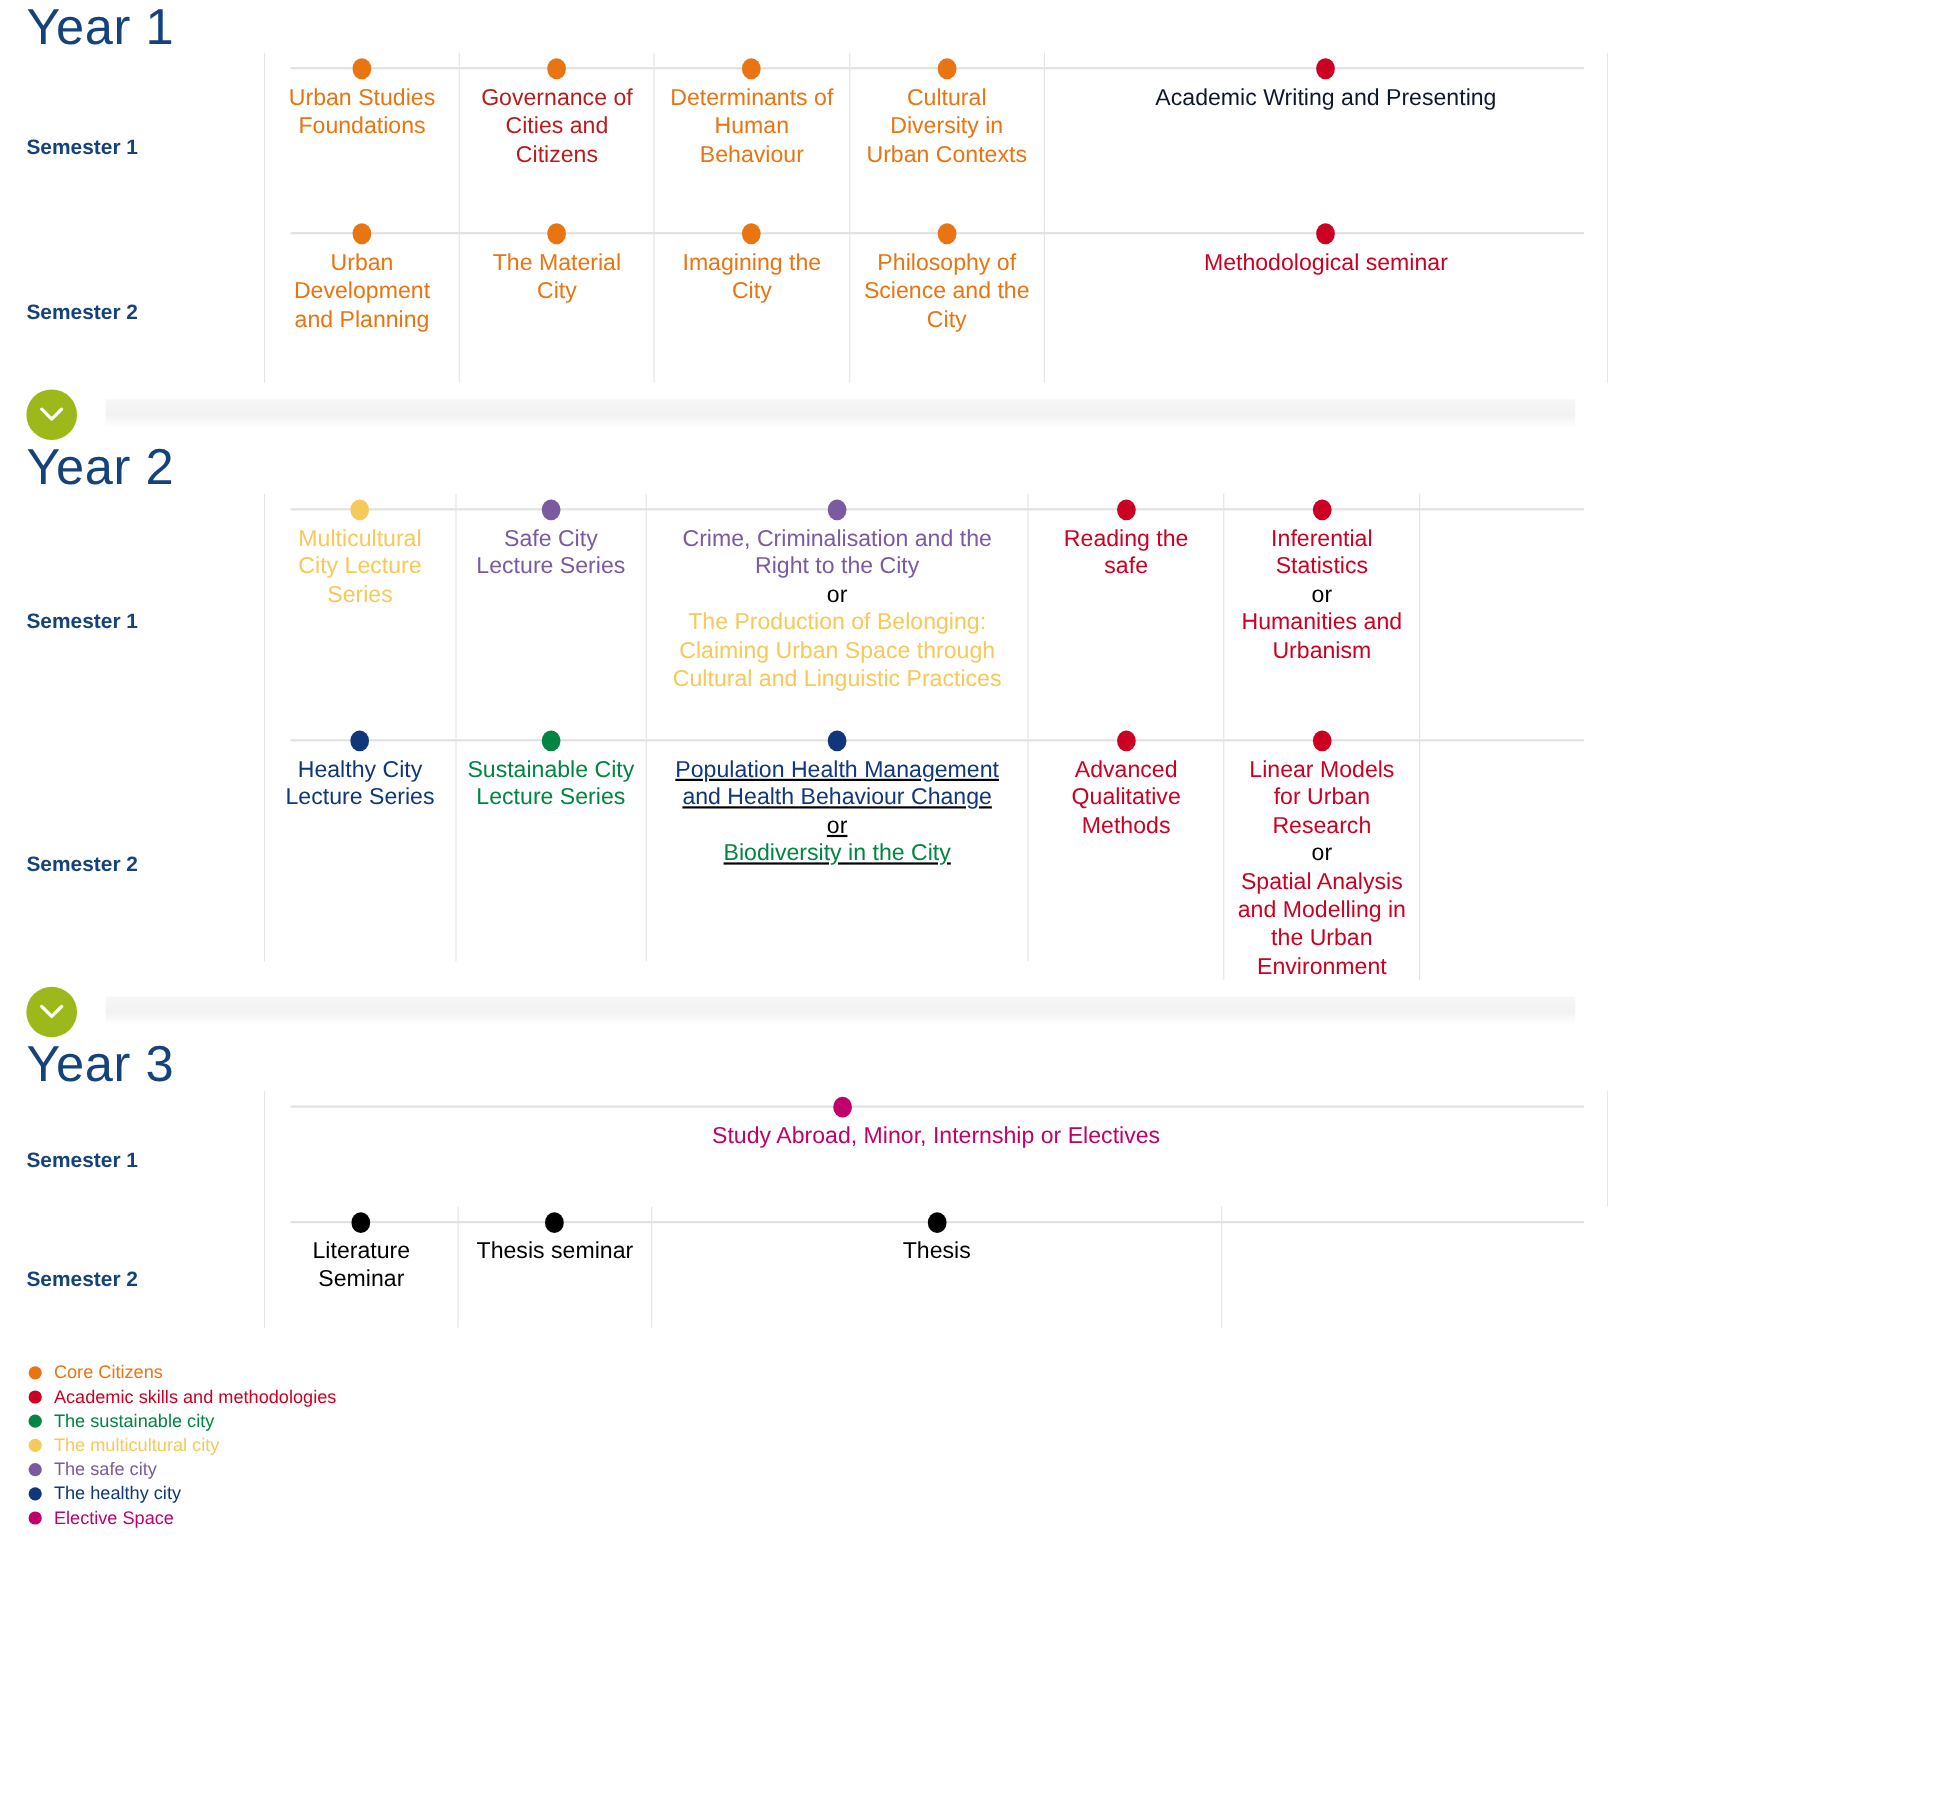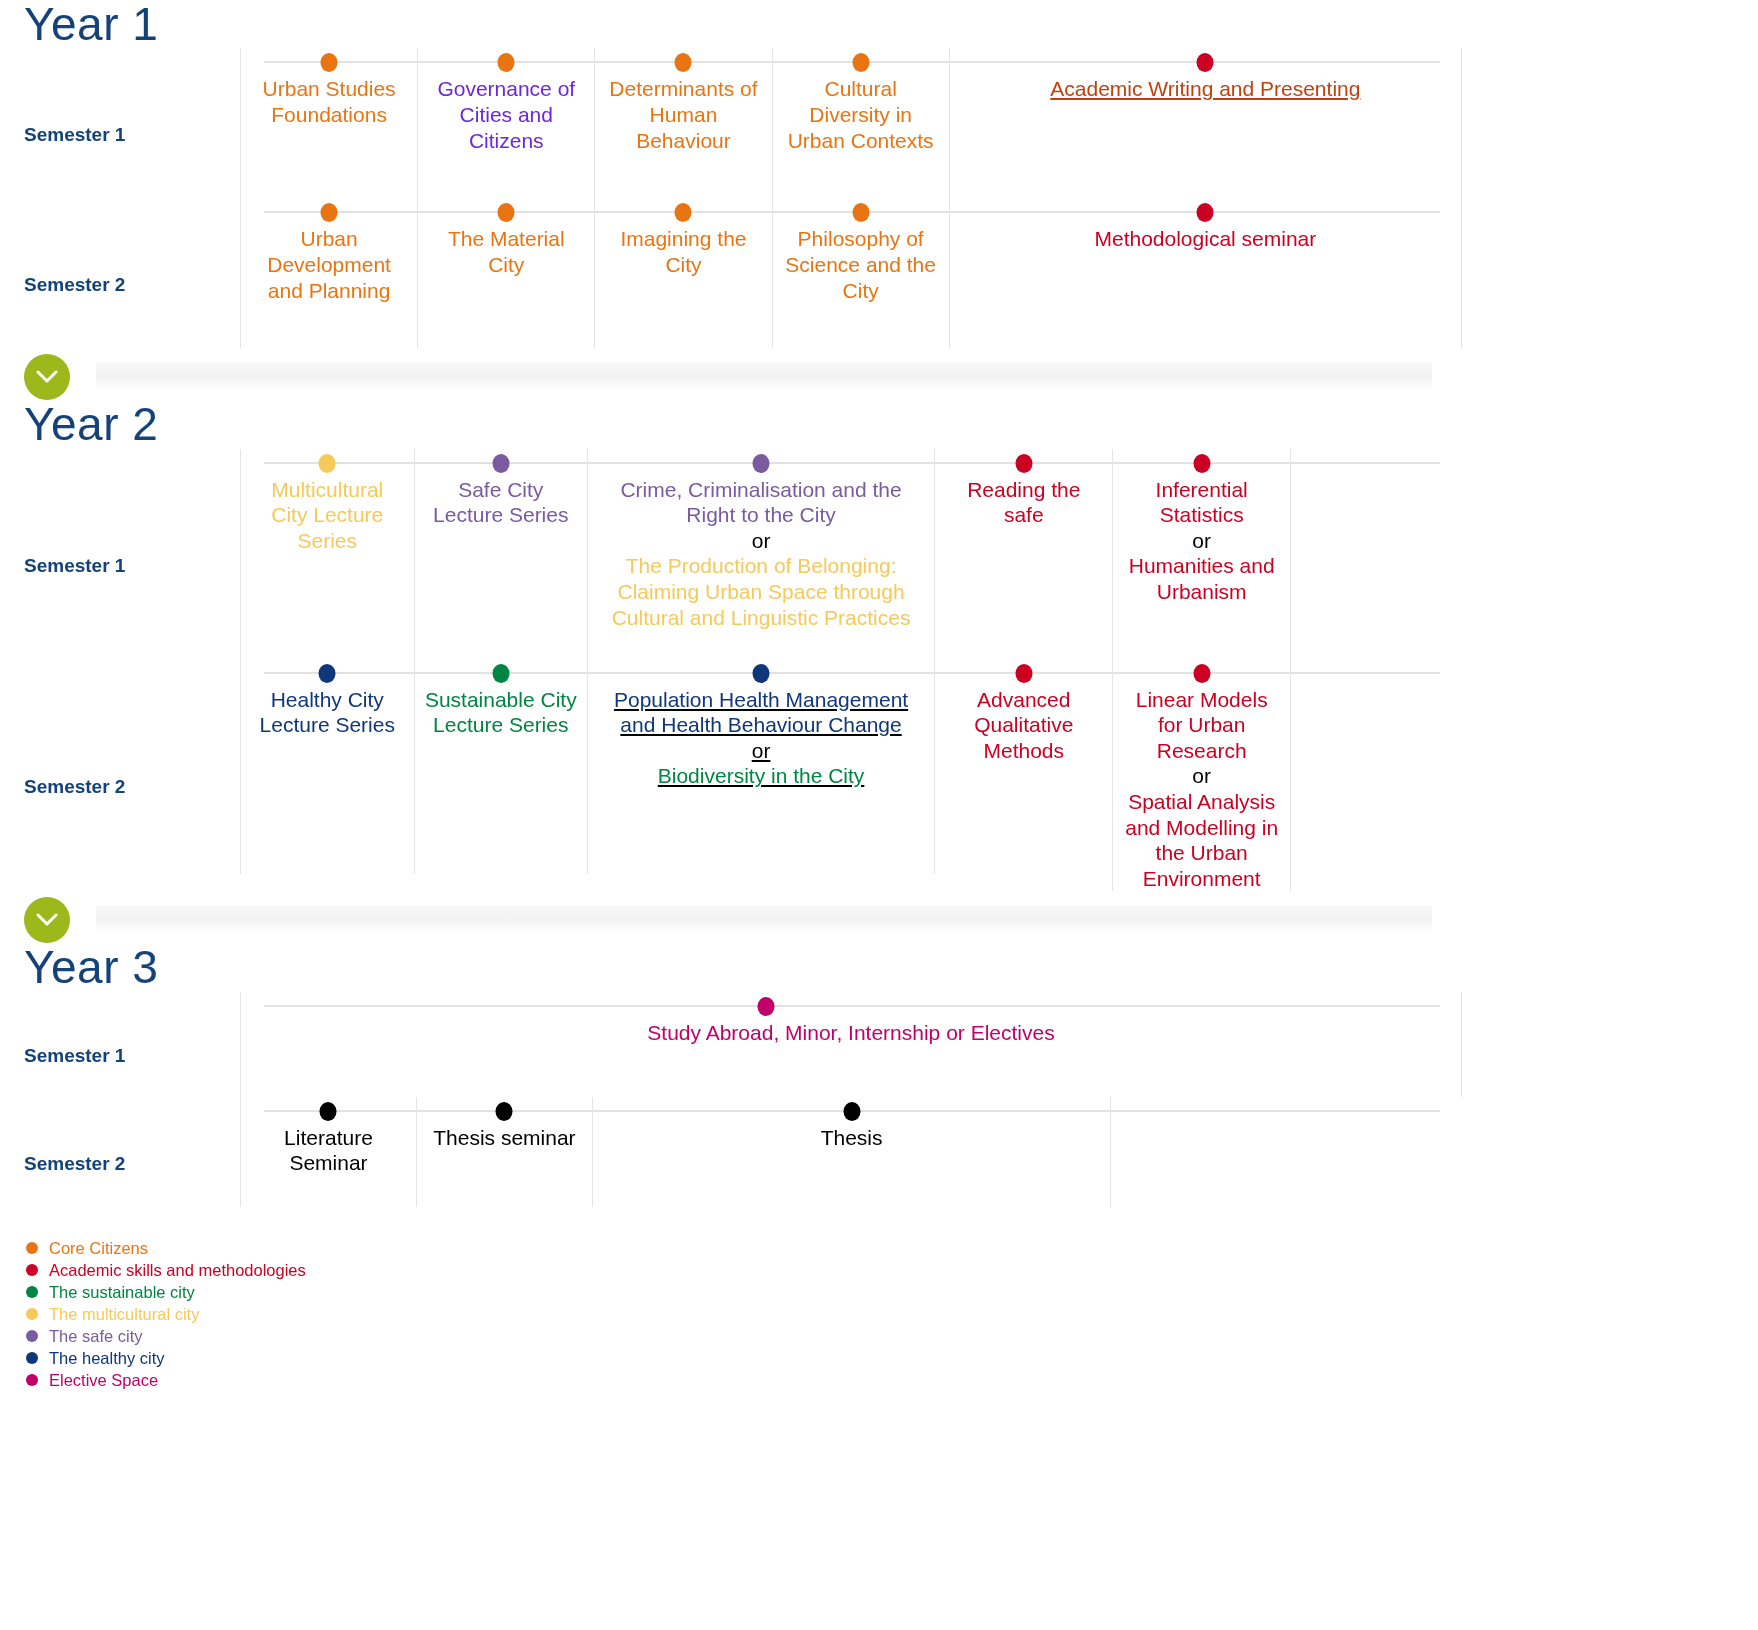--- a/index.html
+++ b/index.html
@@ -144,39 +144,39 @@
           <div class="cells">
             <div class="cell" style="flex: 0 0 14.5%; min-height: 150px;">
               <span class="dot" style="background: rgb(232, 117, 17);"></span>
               <div class="course">
                 <div class="course-line" style="color: rgb(232, 117, 17);">Urban Studies Foundations</div>
               </div>
             </div>
             <div class="cell" style="flex: 0 0 14.5%; min-height: 150px;">
               <span class="dot" style="background: rgb(232, 117, 17);"></span>
               <div class="course">
-                <div class="course-line" style="color: #6d28d9;">Governance of Cities and Citizens</div>
+                <div class="course-line" style="color: #b91c1c;">Governance of Cities and Citizens</div>
               </div>
             </div>
             <div class="cell" style="flex: 0 0 14.5%; min-height: 150px;">
               <span class="dot" style="background: rgb(232, 117, 17);"></span>
               <div class="course">
                 <div class="course-line" style="color: rgb(232, 117, 17);">Determinants of Human Behaviour</div>
               </div>
             </div>
             <div class="cell" style="flex: 0 0 14.5%; min-height: 150px;">
               <span class="dot" style="background: rgb(232, 117, 17);"></span>
               <div class="course">
                 <div class="course-line" style="color: rgb(232, 117, 17);">Cultural Diversity in Urban Contexts</div>
               </div>
             </div>
             <div class="cell last" style="flex: 0 0 42%; min-height: 150px;">
               <span class="dot" style="background: rgb(204, 0, 34);"></span>
               <div class="course">
-                <div class="course-line" style="color: #c2410c; text-decoration: underline;">Academic Writing and Presenting</div>
+                <div class="course-line" style="color: #0f172a;">Academic Writing and Presenting</div>
               </div>
             </div>
           </div>
         </div>
       </div>
       <div class="sem-row">
         <div class="sem-label">Semester 2</div>
         <div class="track">
           <div class="axis"></div>
           <div class="cells">

